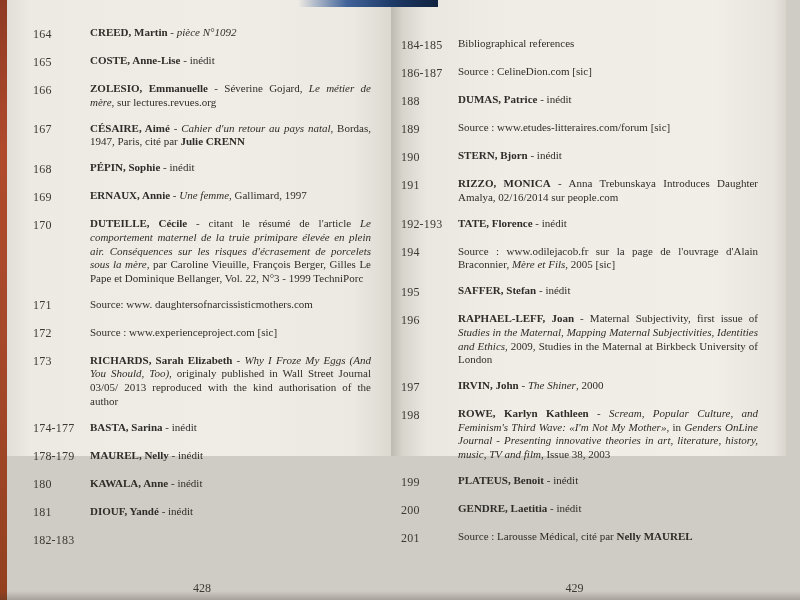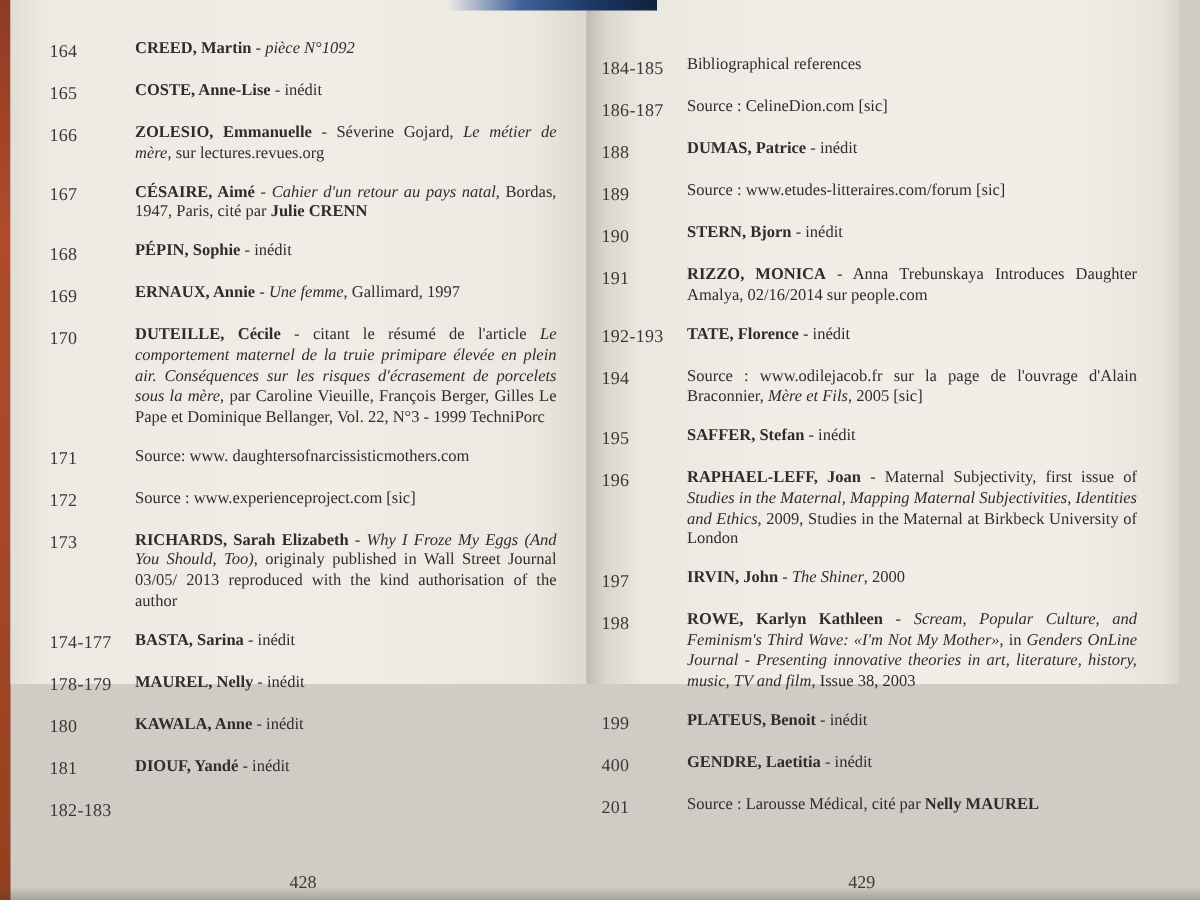--- a/index.html
+++ b/index.html
@@ -168,21 +168,21 @@
         </div>
         <div class="entry">
           <span class="num">198</span>
           <p class="txt"><span class="b">ROWE, Karlyn Kathleen</span><span> - </span><span class="i">Scream, Popular Culture, and Feminism's Third Wave: «I'm Not My Mother»</span><span>, in </span><span class="i">Genders OnLine Journal - Presenting innovative theories in art, literature, history, music, TV and film</span><span>, Issue 38, 2003</span></p>
         </div>
         <div class="entry">
           <span class="num">199</span>
           <p class="txt"><span class="b">PLATEUS, Benoit</span><span> - inédit</span></p>
         </div>
         <div class="entry">
-          <span class="num">400</span>
+          <span class="num">200</span>
           <p class="txt"><span class="b">GENDRE, Laetitia</span><span> - inédit</span></p>
         </div>
         <div class="entry">
           <span class="num">201</span>
           <p class="txt"><span>Source : Larousse Médical, cité par </span><span class="b">Nelly MAUREL</span></p>
         </div>
       </div>
     <div class="folio folio-right">429</div>
   </div>
 

